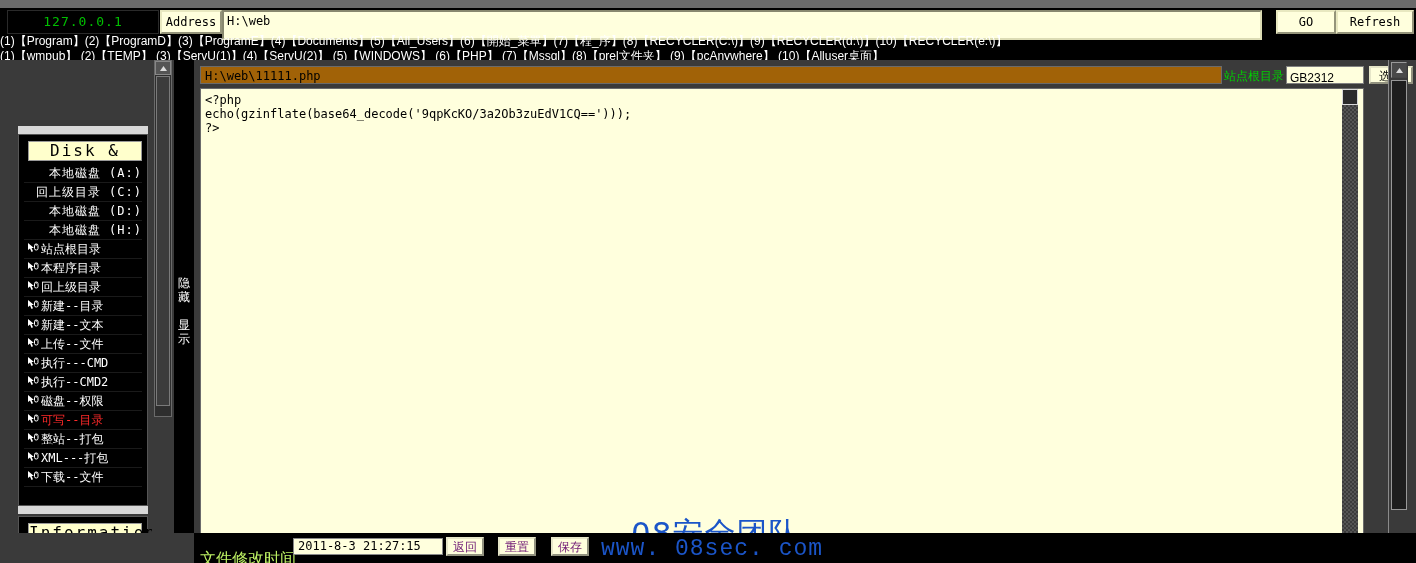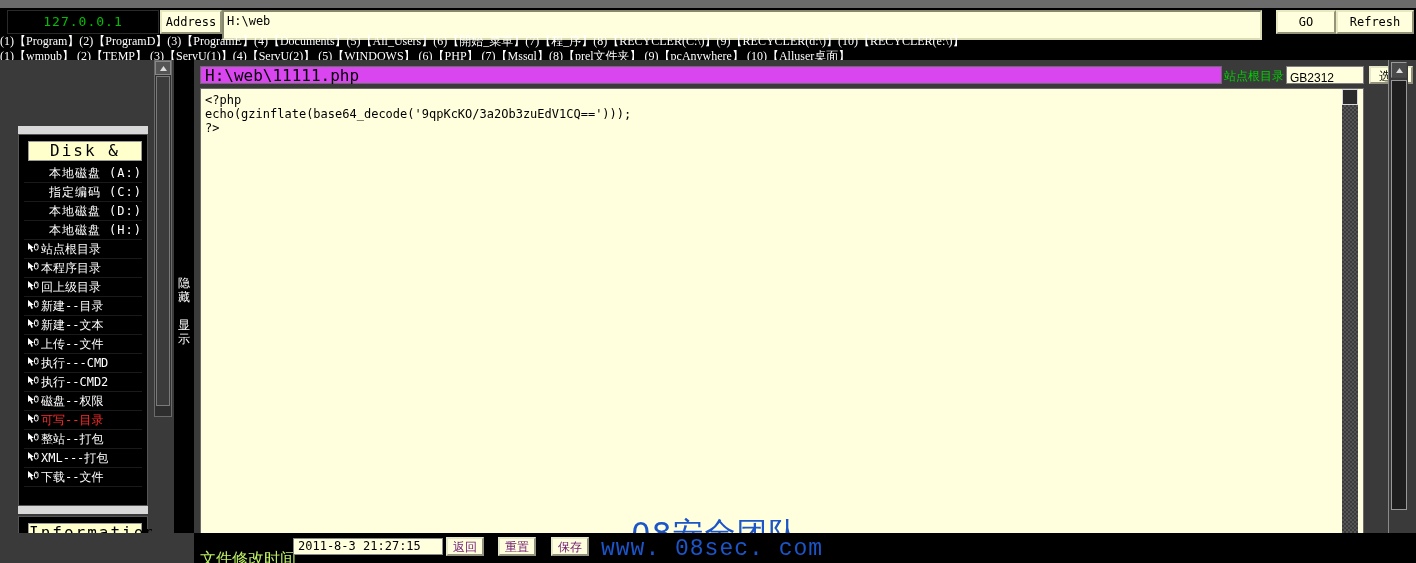--- a/index.html
+++ b/index.html
@@ -26,21 +26,21 @@
            font-size:12px;}
   .addrinput{position:absolute;left:222px;top:2px;width:1040px;height:30px;background:#ffffdd;
              border:2px inset #dcdcb4;color:#000;font-size:12px;padding:0 3px;line-height:18px;
              font-family:"DejaVu Sans Mono","Liberation Mono",monospace;box-sizing:border-box;}
   .gobtn{position:absolute;left:1276px;top:2px;width:56px;height:20px;background:#ffffdd;
          border:2px outset #e8e8c0;text-align:center;line-height:20px;font-size:12px;color:#000;}
   .refreshbtn{position:absolute;left:1336px;top:2px;width:74px;height:20px;background:#ffffdd;
               border:2px outset #e8e8c0;text-align:center;line-height:20px;font-size:12px;color:#000;}
 
   .qrow{position:absolute;left:0;height:14px;color:#fff;font-size:12px;white-space:nowrap;
-        font-family:Liberation Serif, serif;}
+        font-family:Liberation Sans, sans-serif;}
   .qrow1{top:25px;}
   .qrow2{top:40px;}
 
   
   .leftcol{position:absolute;left:0;top:60px;width:152px;height:503px;background:#3a3a3a;}
   .sbpanel{position:absolute;left:18px;width:130px;background:#000;
            border:1px solid #555;box-sizing:border-box;}
   .sbtop{position:absolute;left:18px;top:66px;width:130px;height:8px;background:#d8d8d8;}
   .sbpanel1{top:74px;height:372px;}
   .sbmid{position:absolute;left:18px;top:446px;width:130px;height:8px;background:#d8d8d8;}
@@ -65,22 +65,22 @@
                   border:1px solid #7a7a7a;box-sizing:border-box;}
   .vtoggle{position:absolute;left:22px;top:0;width:20px;height:503px;background:#000;
            color:#fff;font-size:12px;}
   .vtoggle .vt{position:absolute;left:3px;width:14px;text-align:center;line-height:14px;
                font-size:12px;}
   .vt-hide{top:216px;}
   .vt-show{top:258px;}
 
   
   .main{position:absolute;left:194px;top:60px;width:1222px;height:503px;background:#3a3a3a;}
-  .pathbar{position:absolute;left:6px;top:6px;width:1022px;height:18px;background:#d946ef;
-           border:1px solid #6b6b6b;color:#000;font-size:16px;line-height:18px;padding:0 4px;
+  .pathbar{position:absolute;left:6px;top:6px;width:1022px;height:18px;background:#a16207;
+           border:1px solid #6b6b6b;color:#000;font-size:12px;line-height:18px;padding:0 4px;
            box-sizing:border-box;}
   .enclabel{position:absolute;left:1030px;top:8px;color:#00d000;font-size:12px;line-height:16px;}
   .encinput{position:absolute;left:1092px;top:6px;width:78px;height:18px;background:#ffffdd;
             border:1px solid #808080;font-size:12px;line-height:16px;padding:3px 3px;color:#000;
             box-sizing:border-box;font-family:"Liberation Sans",sans-serif;}
   .encbtn{position:absolute;left:1175px;top:6px;width:44px;height:18px;background:#ffffdd;
           border:2px outset #e6e6c8;text-align:center;line-height:16px;font-size:12px;color:#000;
           box-sizing:border-box;}
 
   .editor{position:absolute;left:6px;top:28px;width:1164px;height:468px;background:#ffffdd;
@@ -145,21 +145,21 @@
     <div class="qrow qrow1">(1)【Program】(2)【ProgramD】(3)【ProgramE】(4)【Documents】(5)【All_Users】(6)【開始_菜單】(7)【程_序】(8)【RECYCLER(C:\)】(9)【RECYCLER(d:\)】(10)【RECYCLER(e:\)】</div>
     <div class="qrow qrow2">(1)【wmpub】  (2)【TEMP】    (3)【ServU(1)】(4)【ServU(2)】 (5)【WINDOWS】   (6)【PHP】      (7)【Mssql】(8)【prel文件夹】    (9)【pcAnywhere】 (10)【Alluser桌面】</div>
   </div>
 
   <div class="leftcol">
     <div class="sbtop"></div>
     <div class="sbpanel sbpanel1">
       <div class="sbtitle">Disk &amp; Files</div>
       <div id="disk-items">
           <div class="sbitem center"><span>本地磁盘 (A:)</span></div>
-          <div class="sbitem center"><span>指定编码 (C:)</span></div>
+          <div class="sbitem center"><span>回上级目录 (C:)</span></div>
           <div class="sbitem center"><span>本地磁盘 (D:)</span></div>
           <div class="sbitem center"><span>本地磁盘 (H:)</span></div>
           <div class="sbitem"><span class="micon"><svg width="13" height="13" viewBox="0 0 13 13">
                 <path d="M2 1 L2 8 L4 6.5 L5.5 10 L7 9.3 L5.6 6 L8 6 Z" fill="#ffffff"></path>
                 <rect x="8.5" y="2" width="3.5" height="6" rx="1.6" fill="none" stroke="#ffffff" stroke-width="1"></rect>
                 <line x1="10.2" y1="2" x2="10.2" y2="4" stroke="#ffffff" stroke-width="0.8"></line>
               </svg></span><span>站点根目录</span></div>
           <div class="sbitem"><span class="micon"><svg width="13" height="13" viewBox="0 0 13 13">
                 <path d="M2 1 L2 8 L4 6.5 L5.5 10 L7 9.3 L5.6 6 L8 6 Z" fill="#ffffff"></path>
                 <rect x="8.5" y="2" width="3.5" height="6" rx="1.6" fill="none" stroke="#ffffff" stroke-width="1"></rect>

